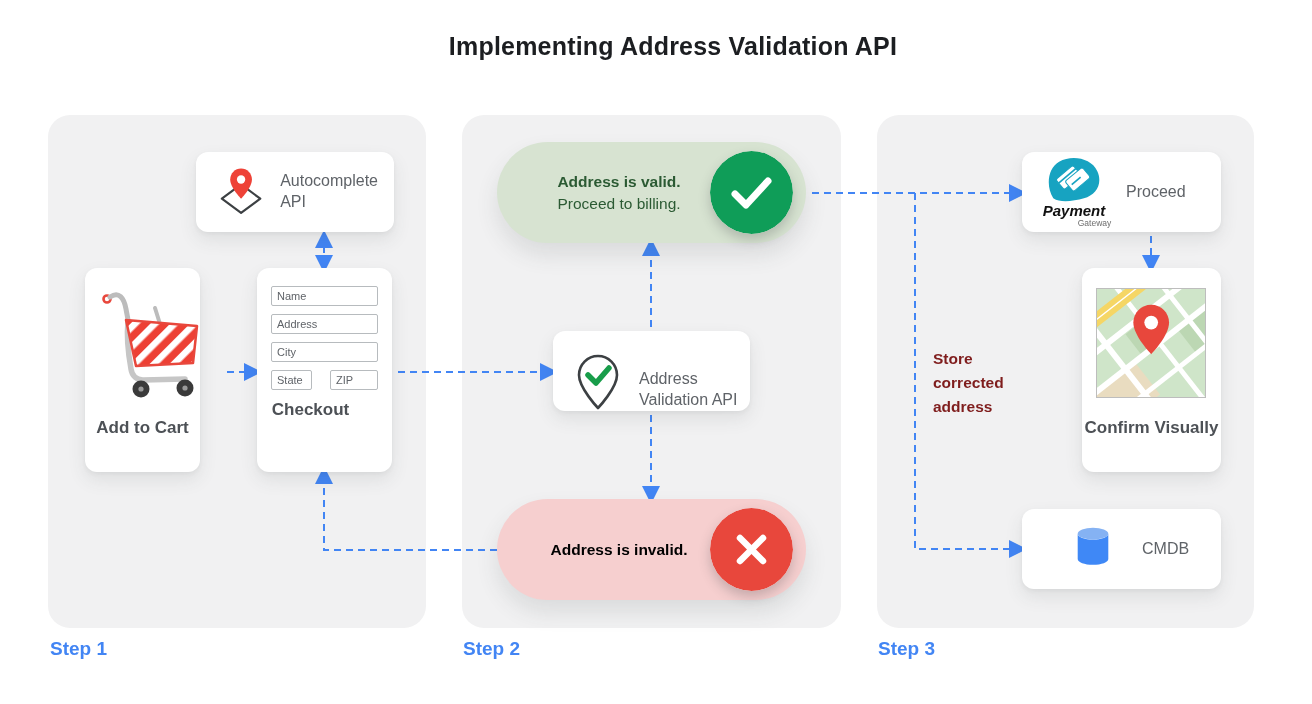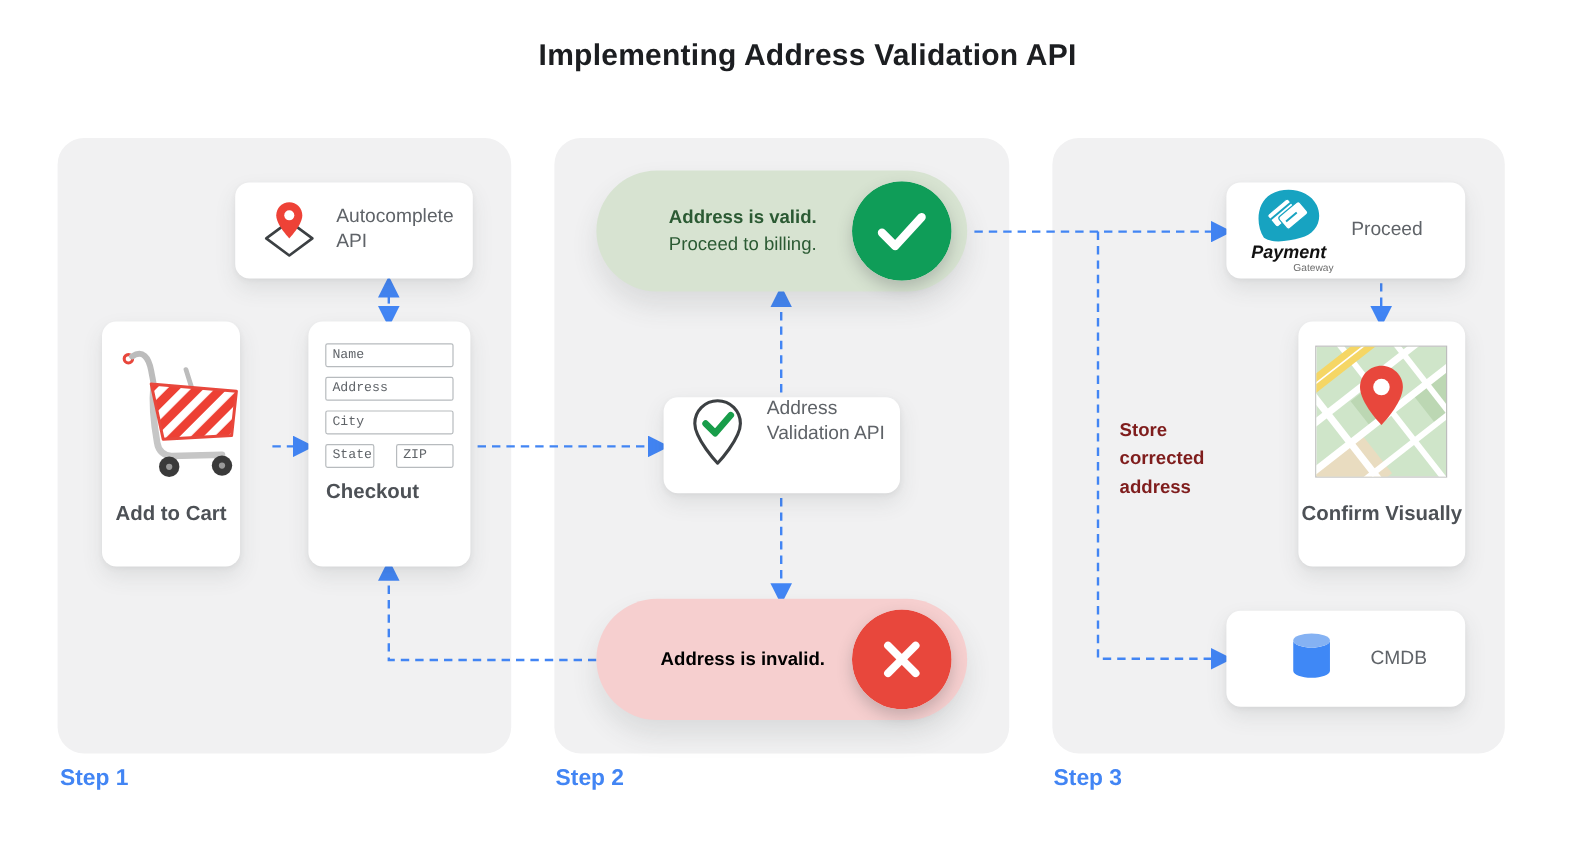--- a/index.html
+++ b/index.html
@@ -21,32 +21,32 @@
   .step3-label{left:878px;}
 
   svg.overlay{position:absolute;left:0;top:0;width:1312px;height:704px;z-index:1;pointer-events:none;}
 
   .card{position:absolute;background:#ffffff;border-radius:12px;
         box-shadow:0 8px 18px rgba(60,64,67,.10),0 2px 4px rgba(60,64,67,.06);z-index:2;}
   .card-label{font-size:16px;color:#5f6368;line-height:1.3;}
   .card-label-bold{font-size:17px;font-weight:700;color:#4d5156;}
 
   .autocomplete-card{left:196px;top:152px;width:198px;height:80px;display:flex;align-items:center;gap:14px;padding-left:20px;}
-  .validation-card{left:553px;top:331px;width:197px;height:80px;display:flex;align-items:flex-start;gap:16px;padding-left:20px;}
+  .validation-card{left:553px;top:331px;width:197px;height:80px;display:flex;align-items:flex-end;gap:16px;padding-left:20px;}
   .billing-card{left:1022px;top:152px;width:199px;height:80px;display:flex;align-items:center;gap:16px;padding-left:16px;}
   .cmdb-card{left:1022px;top:509px;width:199px;height:80px;display:flex;align-items:center;gap:22px;padding-left:44px;}
 
   .addtocart-card{left:85px;top:268px;width:115px;height:204px;}
   .checkout-card{left:257px;top:268px;width:135px;height:204px;padding:18px 14px 0 14px;}
   .confirm-card{left:1082px;top:268px;width:139px;height:204px;}
 
   .bottom-label{position:absolute;top:150px;left:0;width:100%;text-align:center;}
 
   .field{height:20px;border:1px solid #b7bbbe;background:#fff;border-radius:2px;
-         font-size:11px;color:#5f6368;padding:3px 5px 0 5px;margin-bottom:8px;overflow:hidden;white-space:nowrap;font-family:Liberation Mono, monospace;}
+         font-size:11px;color:#5f6368;padding:3px 5px 0 5px;margin-bottom:8px;overflow:hidden;white-space:nowrap;}
   .field-row{display:flex;gap:18px;}
   .field-state{width:41px;}
   .field-zip{width:59px;flex:1;}
 
   .pill{position:absolute;width:309px;height:101px;border-radius:51px;z-index:2;
         box-shadow:0 12px 22px rgba(60,64,67,.12);}
   .pill-valid{left:497px;top:142px;background:#d7e3d1;}
   .pill-invalid{left:497px;top:499px;background:#f6cfcf;}
   .pill-text{position:absolute;left:22px;top:0;height:100%;width:200px;display:flex;flex-direction:column;
              justify-content:center;text-align:center;font-size:15.5px;line-height:1.38;}

